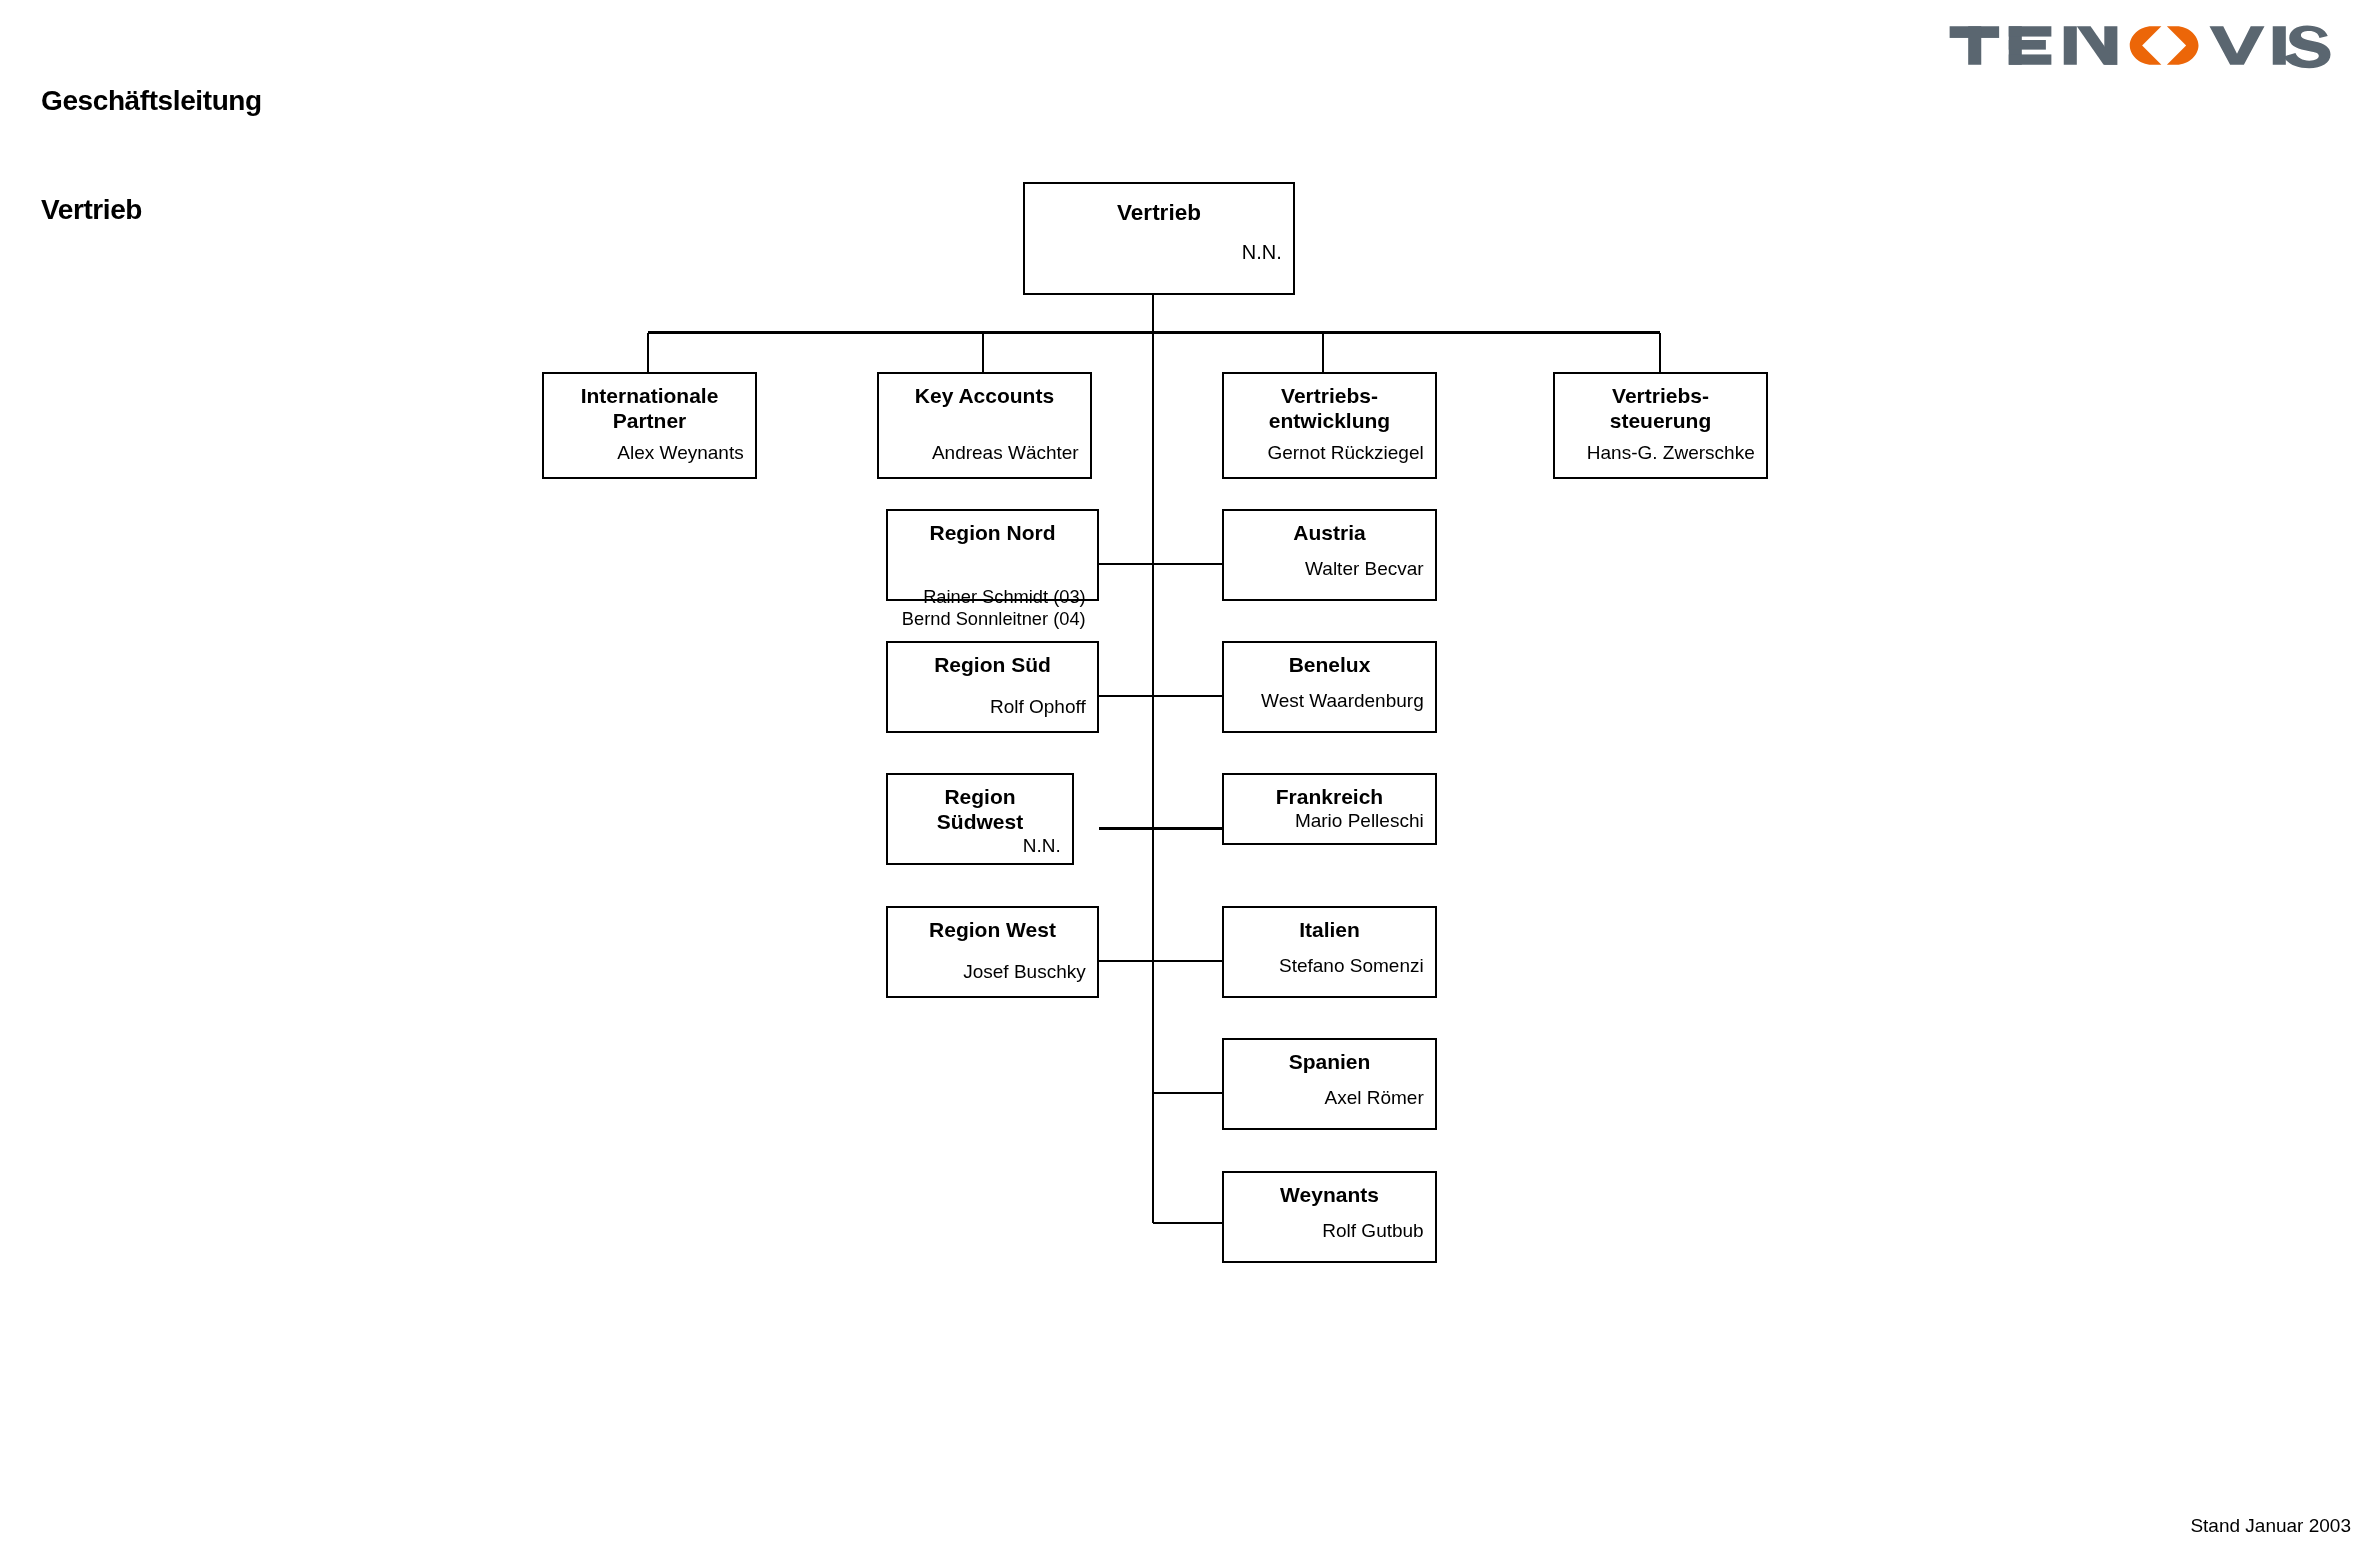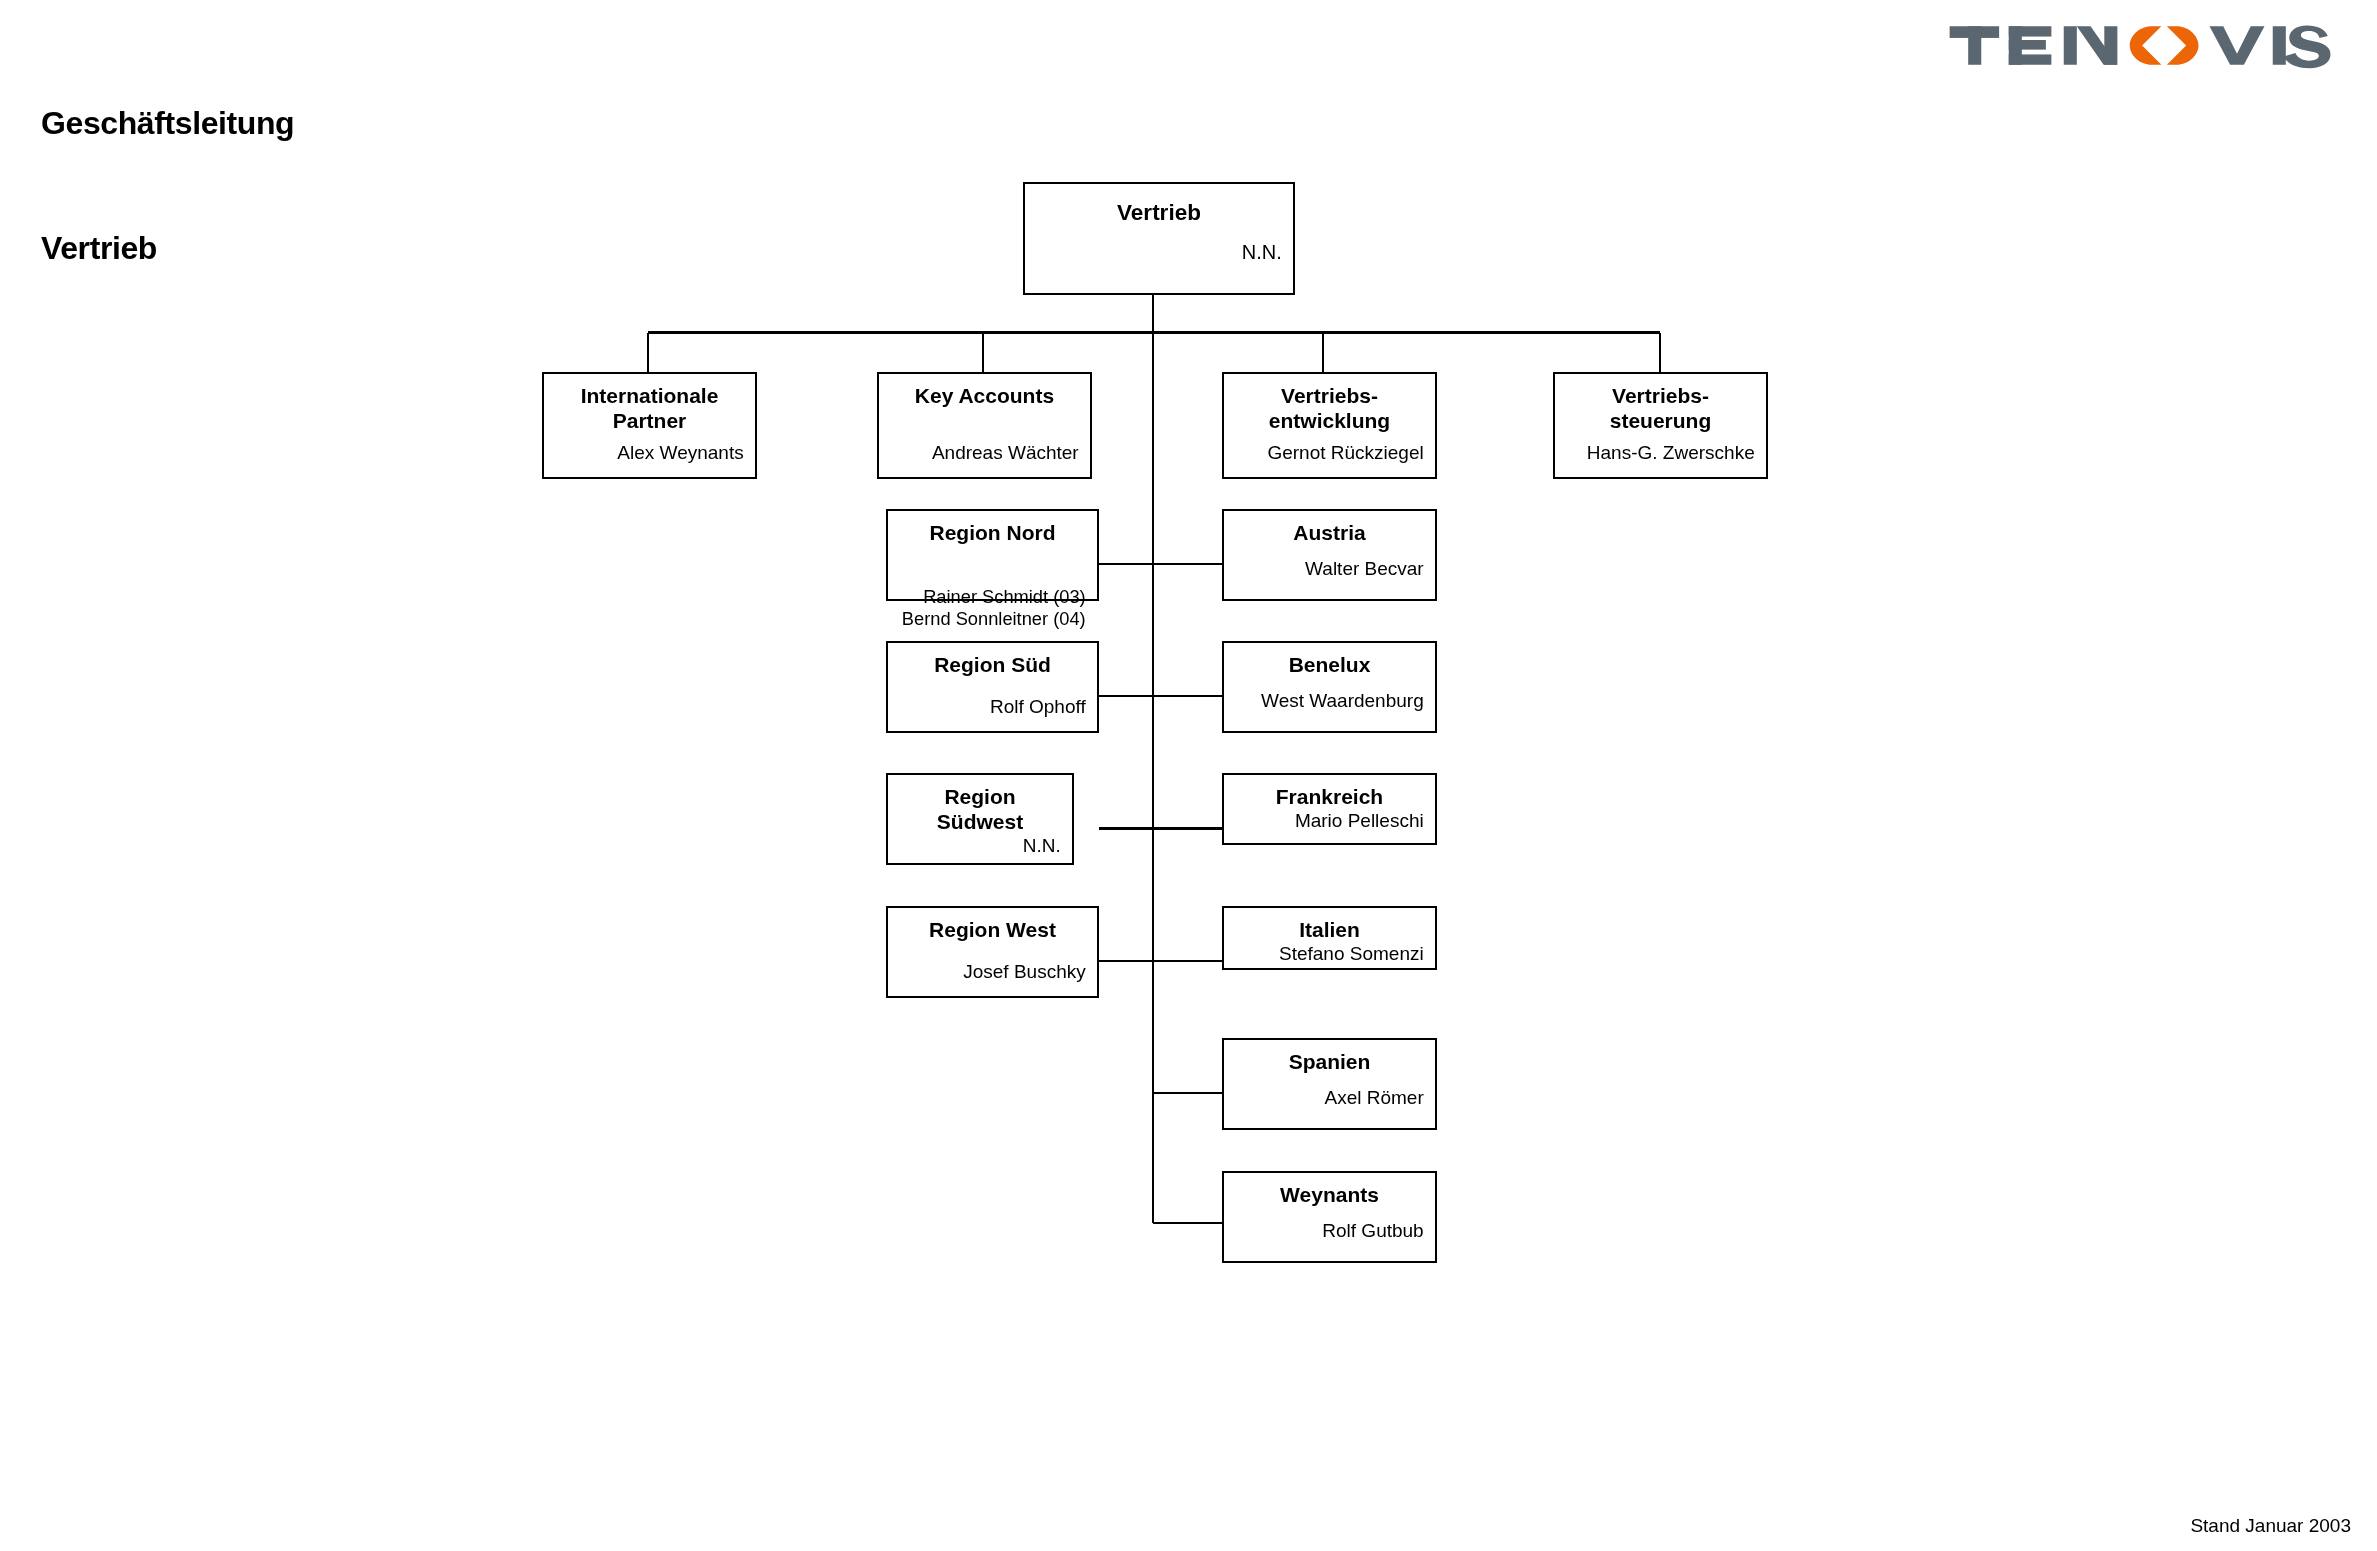--- a/index.html
+++ b/index.html
@@ -1,20 +1,20 @@
 <!DOCTYPE html>
 <html style="font-size:11.3px"><head>
 <meta charset="utf-8">
 <style>
   html,body{margin:0;padding:0;background:#ffffff;}
   body{width:2377px;height:1552px;position:relative;overflow:hidden;
        font-family:"Liberation Sans","DejaVu Sans",sans-serif;color:#000;}
 
   
-  #page-title{position:absolute;left:41px;top:20px;font-size:32px;font-weight:bold;
+  #page-title{position:absolute;left:41px;top:10px;font-size:28px;font-weight:bold;
               line-height:1.30;letter-spacing:-0.4px;white-space:pre;}
 
   
   #logo{position:absolute;right:42px;top:18.3px;height:55px;display:flex;align-items:center;}
   #logo svg{display:block;height:55px;}
 
   
   #footer-note{position:absolute;right:26px;bottom:15.5px;font-size:19px;white-space:nowrap;}
 
   
@@ -192,21 +192,21 @@
     </div>
   </div>
 
   <div class="node country" style="left:1222px;top:773px;width:215px;height:72px;">
     <div class="n-title">Frankreich</div>
     <div class="n-people">
       <div>Mario Pelleschi</div>
     </div>
   </div>
 
-  <div class="node country" style="left:1222px;top:906px;width:215px;height:64px;">
+  <div class="node country" style="left:1222px;top:906px;width:215px;height:92px;">
     <div class="n-title">Italien</div>
     <div class="n-people">
       <div>Stefano Somenzi</div>
     </div>
   </div>
 
   <div class="node country" style="left:1222px;top:1038px;width:215px;height:92px;">
     <div class="n-title">Spanien</div>
     <div class="n-people">
       <div>Axel Römer</div>

